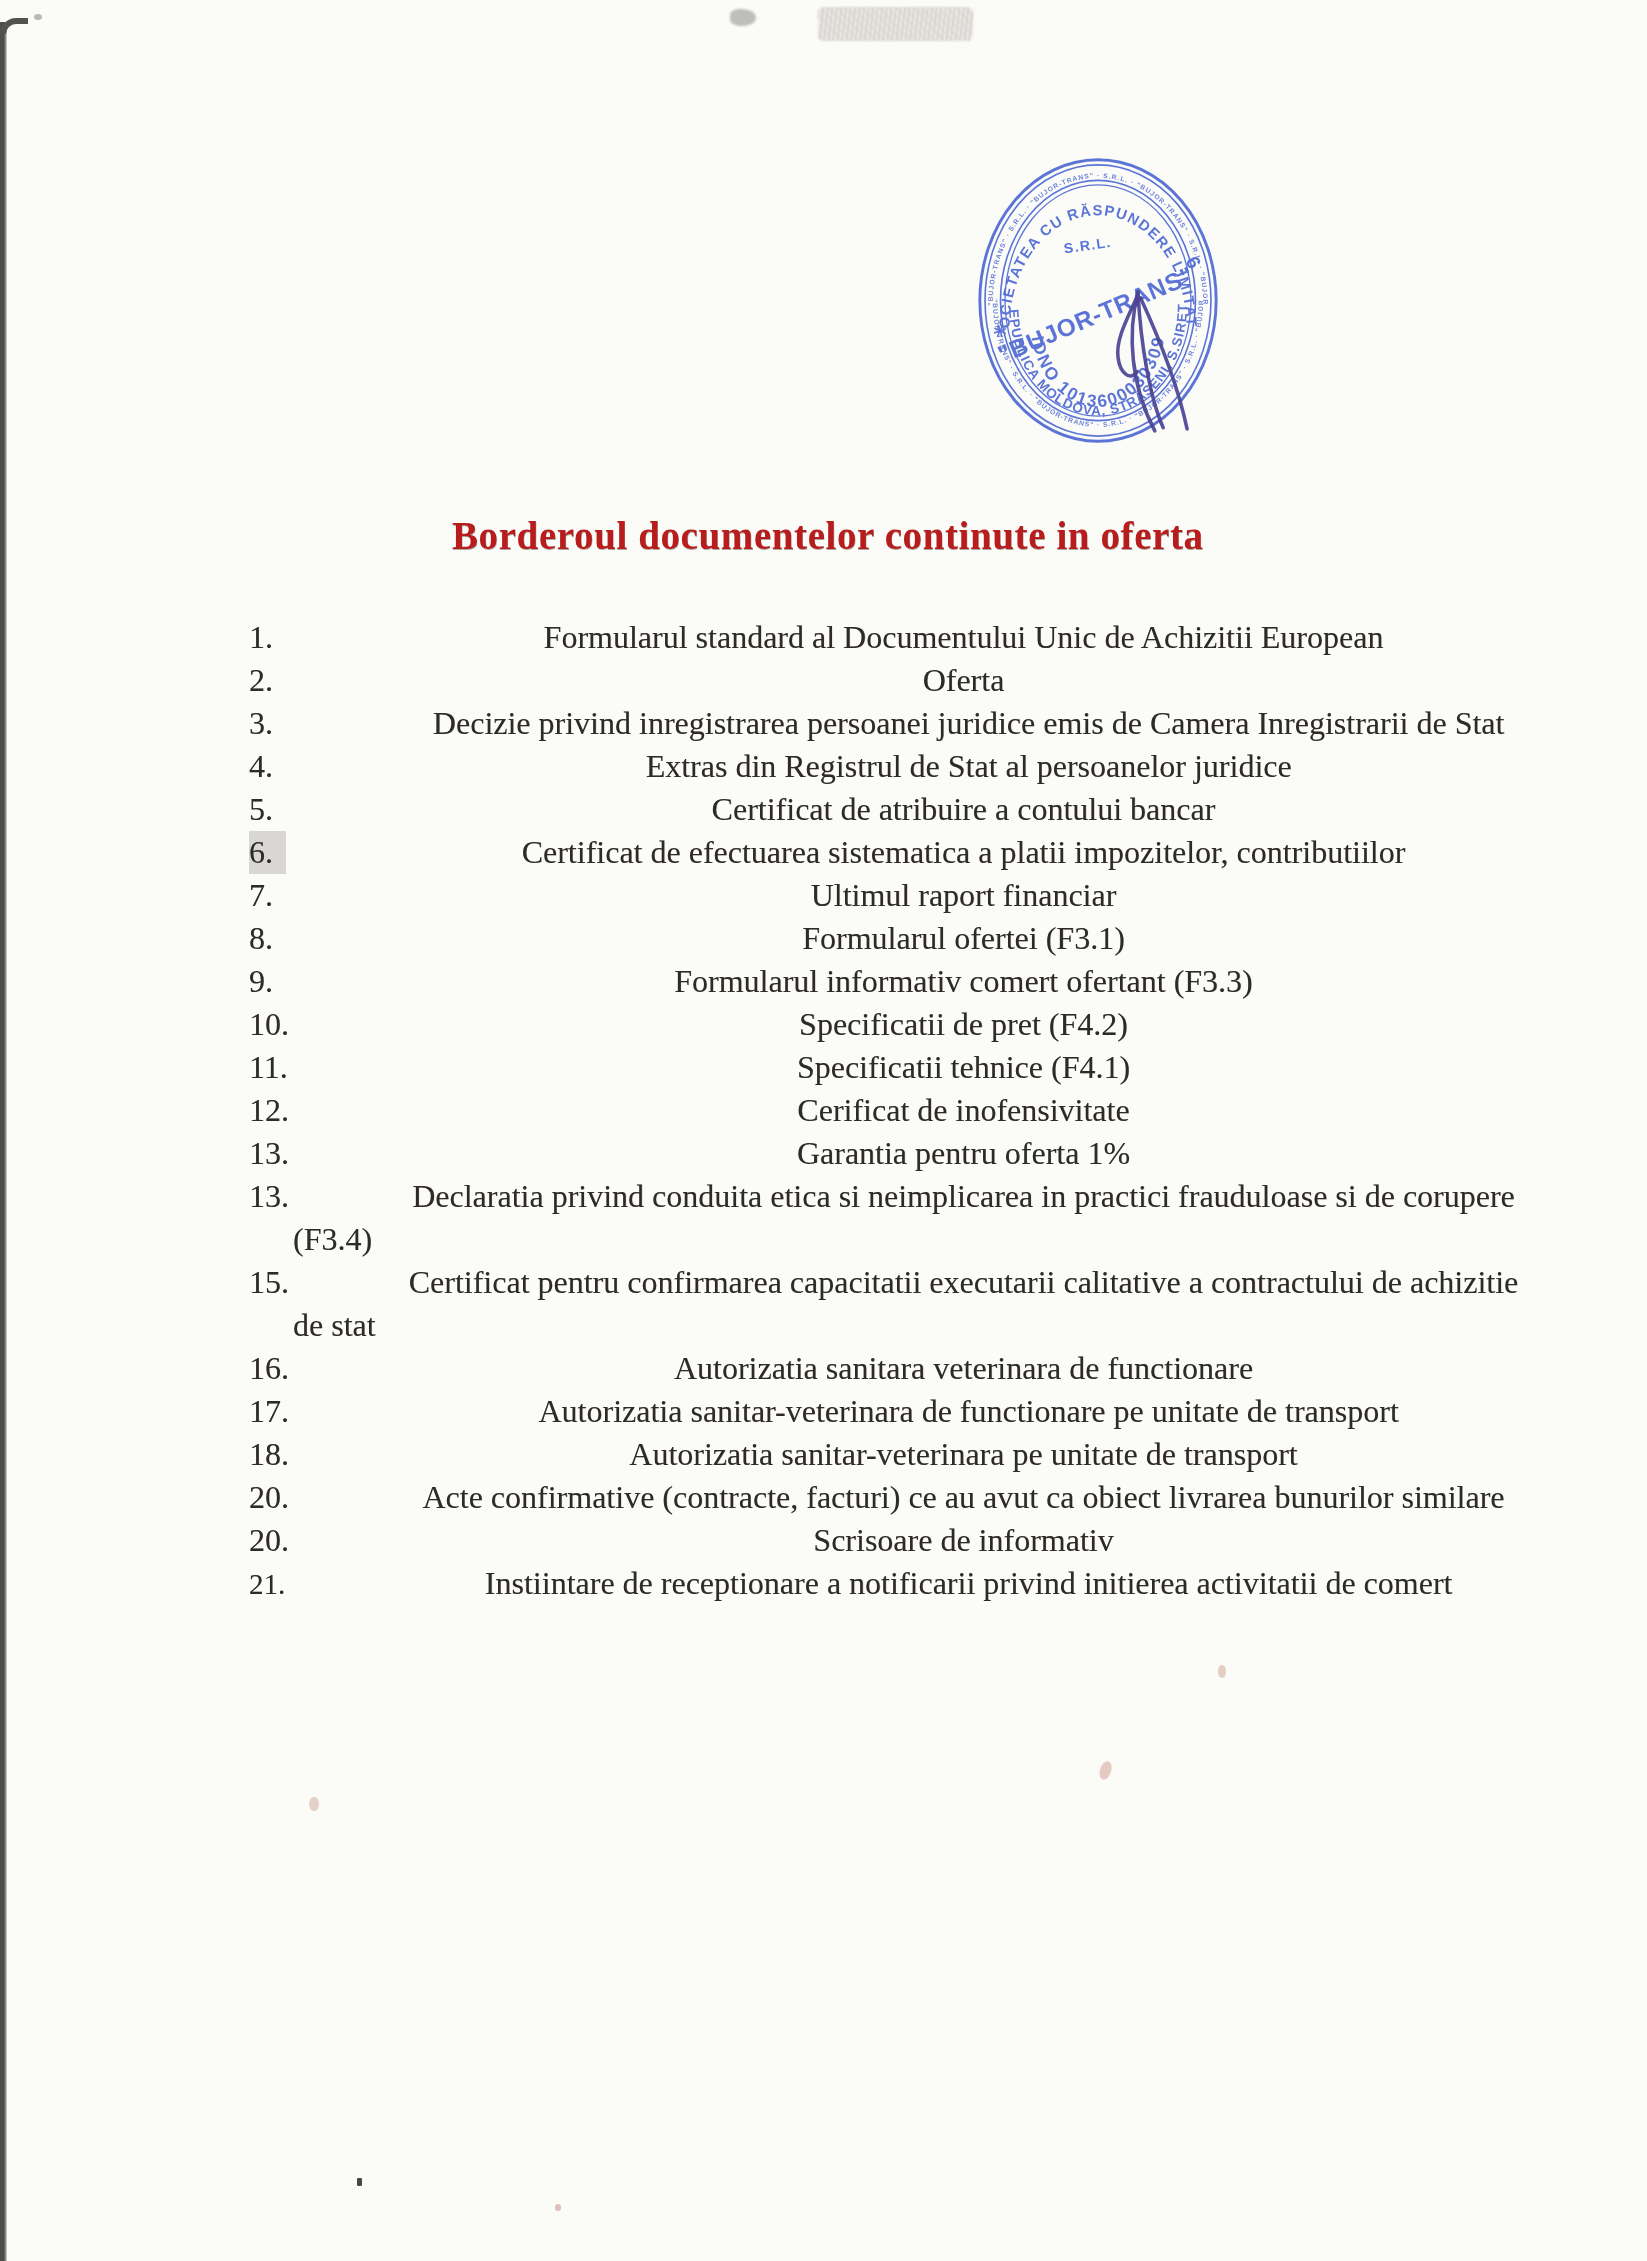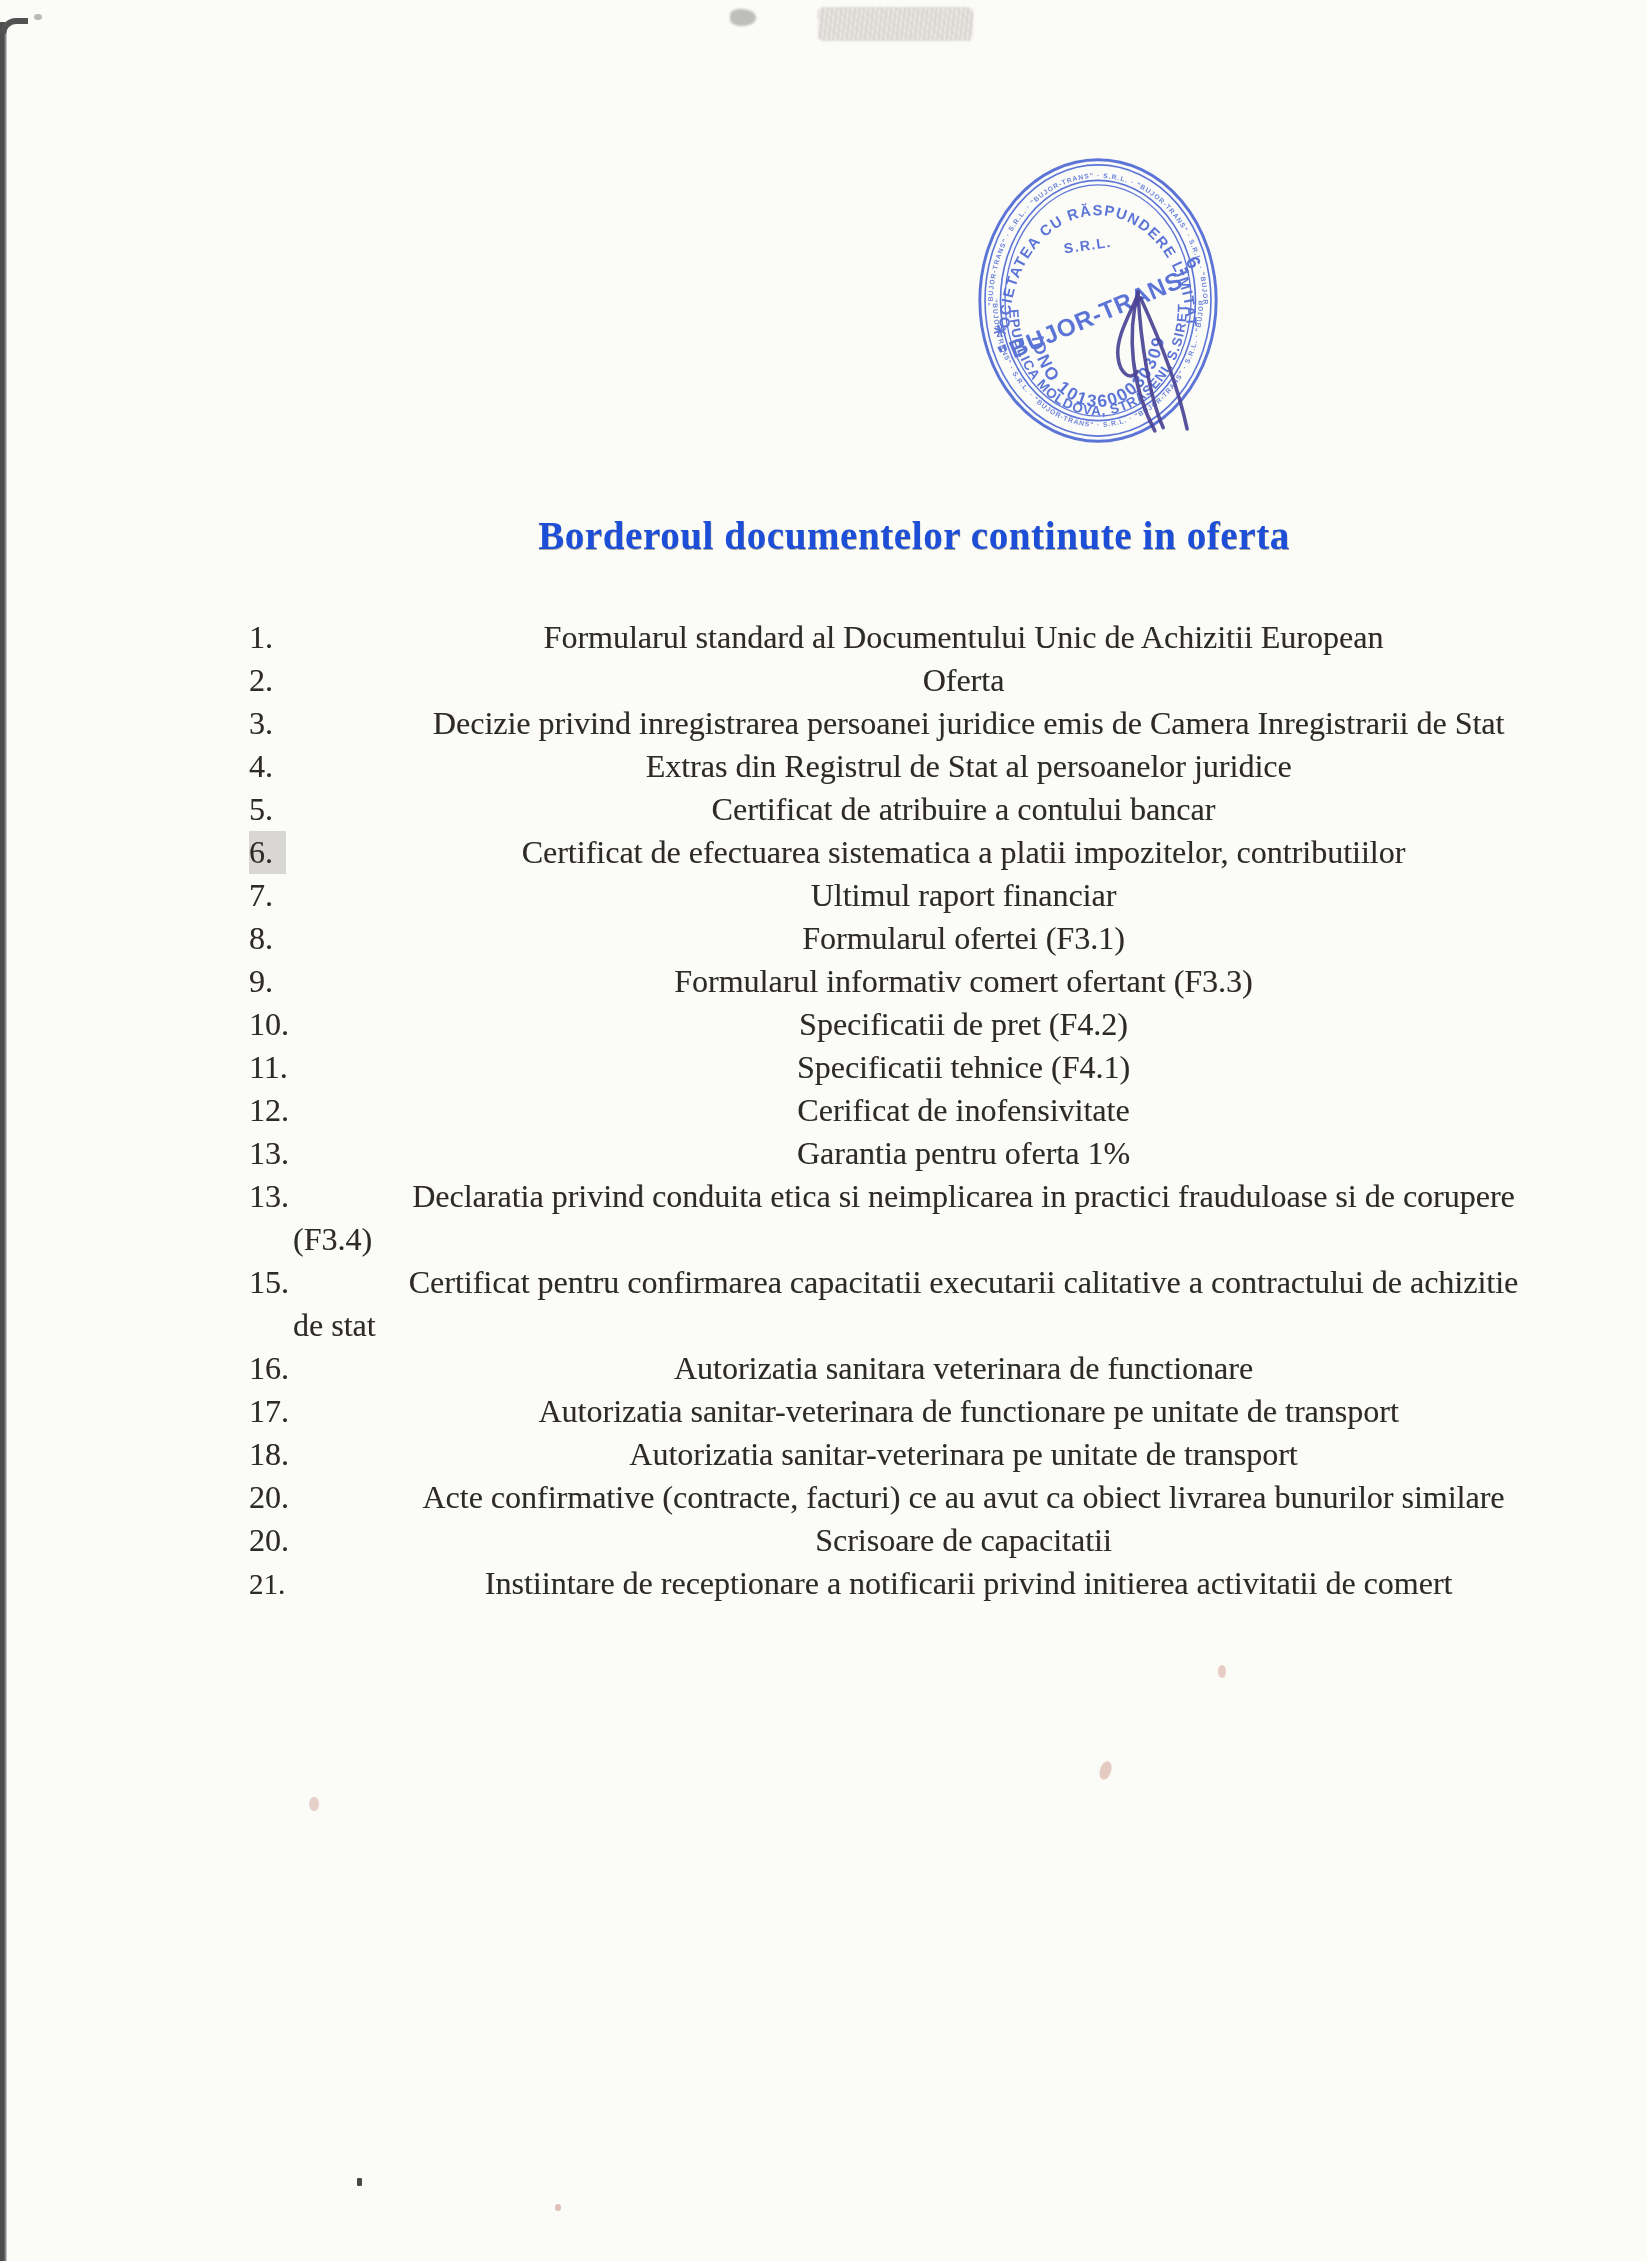--- a/index.html
+++ b/index.html
@@ -34,22 +34,22 @@
   .spk1 { left:1100px; top:1761px; width:11px; height:19.4px; background:rgba(188,122,100,.38); filter:blur(0.6px); transform:rotate(18deg); }
   .spk2 { left:309px;  top:1797px; width:9.7px; height:14px; background:rgba(188,122,100,.32); filter:blur(0.6px); }
   .spk3 { left:1218px; top:1665px; width:8.4px; height:13px; background:rgba(196,128,108,.36); filter:blur(0.6px); }
   .spk4 { left:357px;  top:2178px; width:4.5px;  height:7.8px; background:rgba(40,38,36,.85); border-radius:1.3px; }
   .spk5 { left:555px;  top:2204px; width:5.8px;  height:7px; background:rgba(186,100,92,.40); filter:blur(0.3px); }
   .spk6 { left:34px;   top:14px;   width:7.8px; height:5.8px;  background:rgba(120,120,120,.5); filter:blur(0.4px); }
 
   
   .title {
     position:absolute; left:452px; top:513px; width:924px; margin:0;
-    text-align:center; font-size:39px; font-weight:bold;
-    letter-spacing:0.6px; color:#1d4ed8;
+    font-size:39px; font-weight:bold;
+    letter-spacing:0.6px; color:#b91c1c;
     text-shadow:0.4px 0.5px 0.5px rgba(70,60,50,.45);
   }
 
   
   .doclist {
     position:absolute; left:249px; top:616px; width:1385px;
     margin:0; padding:0; list-style:none;
     font-size:32px; line-height:43px; color:#2e2b27;
     text-shadow:0.3px 0.4px 0.5px rgba(70,60,50,.38);
   }
@@ -253,21 +253,21 @@
     </li>
     <li class="item">
       <span class="num">20.</span>
       <span class="txt">
           <span class="t1">Acte confirmative (contracte, facturi) ce au avut ca obiect livrarea bunurilor similare</span>
         </span>
     </li>
     <li class="item">
       <span class="num">20.</span>
       <span class="txt">
-          <span class="t1">Scrisoare de capacitatii</span>
+          <span class="t1">Scrisoare de informativ</span>
         </span>
     </li>
     <li class="item sp n21">
       <span class="num">21.</span>
       <span class="txt">
           <span class="t1">Instiintare de receptionare a notificarii privind initierea activitatii de comert</span>
         </span>
     </li>
   </ol>
 

